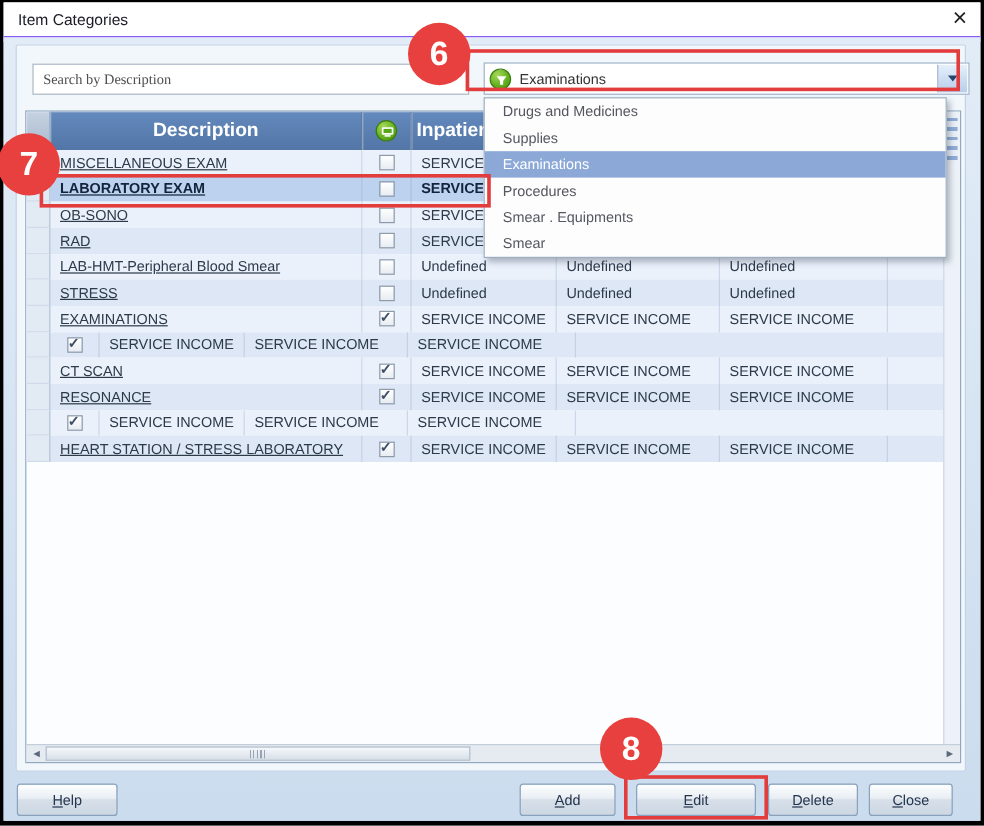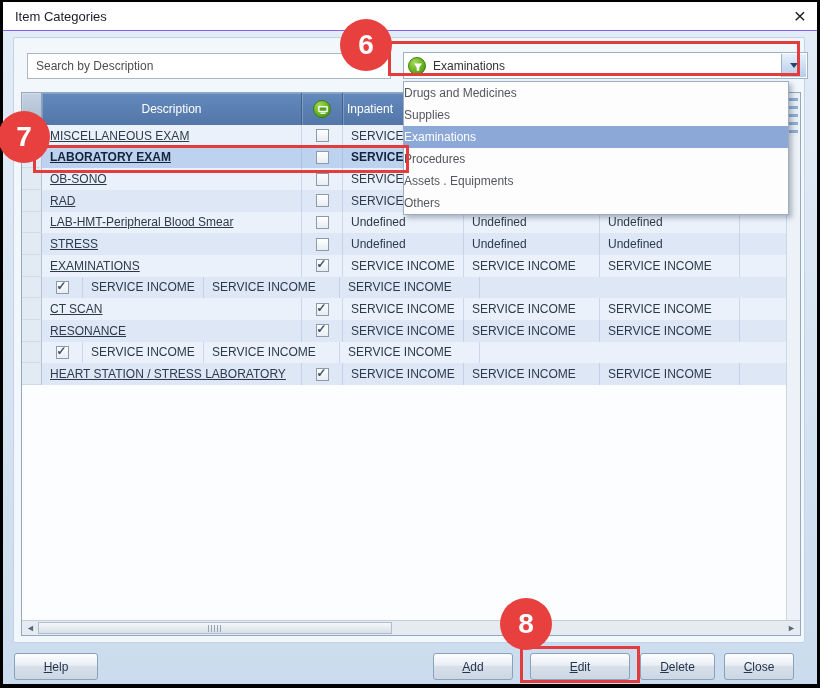--- a/index.html
+++ b/index.html
@@ -14,42 +14,42 @@
 
   
   .dialog{position:absolute;left:0;top:29px;width:100%;height:653px;
           background:linear-gradient(#e2ecf7,#cbdcee);}
 
   .panel{position:absolute;left:10px;top:6px;width:792px;height:606px;background:#f2f7fc;
          border:1px solid #c3d3e5;border-radius:2px;box-sizing:border-box;}
 
   
   .search{position:absolute;left:13px;top:15px;width:364px;height:26px;border:1px solid #a9b7c6;
-          background:#fff;font-family:Liberation Sans, sans-serif;font-size:12px;color:#3f3f3f;
+          background:#fff;font-family:Liberation Serif, serif;font-size:12px;color:#3f3f3f;
           padding:0 8px;box-sizing:border-box;outline:none;}
   .search::placeholder{color:#4e4e4e;opacity:1;}
 
   
   .combo{position:absolute;left:389px;top:14px;width:405px;height:27px;background:#fff;
          border:1px solid #9db1c7;box-sizing:border-box;display:flex;align-items:center;}
   .gicon{width:18px;height:18px;border-radius:50%;background:radial-gradient(circle at 35% 28%,#a6d85a,#65b221 55%,#3f8d0a);
          border:1px solid #3c7d10;box-sizing:border-box;position:relative;flex:0 0 auto;}
   .gicon svg{position:absolute;left:1px;top:1px;}
   .combo .gicon{margin-left:4px;}
   .combo-text{margin-left:7px;font-size:12px;color:#333;}
   .combo-btn{position:absolute;right:1px;top:1px;bottom:1px;width:24px;
              background:linear-gradient(#e6f0fb,#b6cde9);border-left:1px solid #9db1c7;
              display:flex;align-items:center;justify-content:center;}
   .tri-down{width:0;height:0;border-left:4px solid transparent;border-right:4px solid transparent;border-top:5px solid #24466e;}
 
   
   .grid{position:absolute;left:7px;top:54px;width:780px;height:544px;border:1px solid #92a8c1;
         background:#fbfdff;box-sizing:border-box;overflow:hidden;}
   .ghead{position:absolute;left:0;top:0;height:32px;display:flex;width:766px;}
-  .hc{background:linear-gradient(#6489bd,#5276a6);color:#fff;font-weight:normal;font-size:12px;
+  .hc{background:linear-gradient(#6489bd,#5276a6);color:#fff;font-weight:bold;font-size:16px;
       display:flex;align-items:center;border-right:1px solid #44618a;box-shadow:inset 1px 1px 0 rgba(255,255,255,.22);
       box-sizing:border-box;}
   .hc-corner{width:20px;background:linear-gradient(#c6d2e1,#a8b9cd);border-right:1px solid #8da3bb;}
   .hc-desc{width:260px;justify-content:center;}
   .hc-cb{width:41px;justify-content:center;}
   .hc-v1{width:121px;padding-left:4px;}
   .hc-v2{width:136px;}
   .hc-v3{width:140px;}
   .hc-v4{width:48px;}
 
@@ -81,21 +81,21 @@
   .harrow.l{left:2px;}
   .harrow.r{right:2px;}
   .hthumb{position:absolute;left:16px;top:1px;width:354px;height:12px;
           background:linear-gradient(#f5f8fb,#d8dfe8);border:1px solid #b2bdcb;box-sizing:border-box;}
   .hgrip{position:absolute;left:50%;top:2px;margin-left:-7px;width:14px;height:7px;
          background:repeating-linear-gradient(to right,#95a3b4 0 1px,transparent 1px 3px);}
 
   
   .ddlist{position:absolute;left:400px;top:50px;width:386px;height:134px;background:#fdfdfe;
           border:1px solid #9caebf;box-sizing:border-box;z-index:10;box-shadow:3px 3px 5px rgba(50,60,80,.35);}
-  .dditem{height:22px;line-height:22px;padding-left:0;font-size:12px;color:#55575e;white-space:nowrap;}
+  .dditem{height:22px;line-height:22px;padding-left:15px;font-size:12px;color:#55575e;white-space:nowrap;}
   .dditem.sel{background:#8ba8d7;color:#fff;}
 
   
   .redbox{position:absolute;border:3px solid #e23c3c;box-sizing:border-box;z-index:12;}
   .rb-combo{left:385px;top:10px;width:412px;height:35px;}
   .rb-row{left:30px;top:114px;width:376px;height:28px;}
   .rb-edit{left:517px;top:615px;width:120px;height:37px;}
   .callout{position:absolute;width:52px;height:52px;border-radius:50%;background:#e8403e;
            color:#fff;font-size:28px;font-weight:bold;display:flex;align-items:center;justify-content:center;z-index:20;}
   .co6{left:337px;top:-12px;}
@@ -320,22 +320,22 @@
           <div class="harrow r">►</div>
         </div>
       </div>
     </div>
 
     <div class="ddlist">
       <div class="dditem">Drugs and Medicines</div>
       <div class="dditem">Supplies</div>
       <div class="dditem sel">Examinations</div>
       <div class="dditem">Procedures</div>
-      <div class="dditem">Assets . Equipments</div>
-      <div class="dditem">Others</div>
+      <div class="dditem">Smear . Equipments</div>
+      <div class="dditem">Smear</div>
     </div>
 
     <div class="redbox rb-combo"></div>
     <div class="redbox rb-row"></div>
     <div class="redbox rb-edit"></div>
 
     <div class="callout co6">6</div>
     <div class="callout co7">7</div>
     <div class="callout co8">8</div>
 

